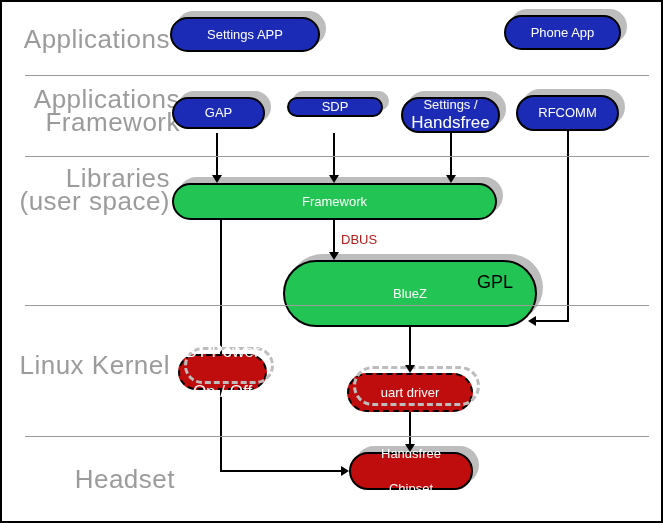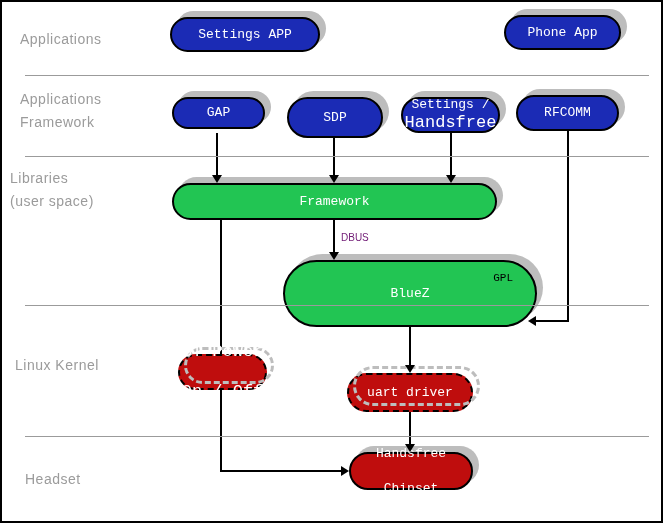--- a/index.html
+++ b/index.html
@@ -8,46 +8,46 @@
     font-family:"Liberation Sans", sans-serif; overflow:hidden;
   }
   .frame {
     position:absolute; inset:0; border:2px solid #000; z-index:7; pointer-events:none;
   }
   .divider {
     position:absolute; left:25px; width:624px; height:1px;
     background:var(--label-gray,#9b9b9b); z-index:4;
   }
   .layer-label {
-    position:absolute; color:var(--label-gray,#9b9b9b); font-size:14px;
-    line-height:23px; text-align:left; z-index:0; letter-spacing:0.5px;
+    position:absolute; color:var(--label-gray,#9b9b9b); font-size:26px;
+    line-height:23px; text-align:right; z-index:0; letter-spacing:0.5px;
   }
   .pill {
     position:absolute; display:flex; flex-direction:column; align-items:center;
     justify-content:center; border-radius:999px; border:2px solid #000;
     color:#fff; font-size:13px; line-height:1.2; text-align:right;
-    box-shadow:6px -6px 0 0 var(--shadow-gray,#bdbdbd); z-index:2; box-sizing:border-box;font-family:Liberation Mono, monospace;
+    box-shadow:6px -6px 0 0 var(--shadow-gray,#bdbdbd); z-index:2; box-sizing:border-box;
   }
   .blue  { background:var(--app-blue,#1b2bb5); }
   .green { background:var(--lib-green,#22c553); }
   .red   { background:var(--kernel-red,#bf0d0d);gap:19px; }
   .dashed { border:2px dashed #000; box-shadow:none; }
   .dashed::before {
     content:""; position:absolute; left:4px; right:-9px; top:-9px; bottom:4px;
     border:3px dashed var(--shadow-gray,#bdbdbd); border-radius:999px; z-index:-1;
   }
   .sub { font-size:17px; }
   .vline { position:absolute; width:2px; background:#000; z-index:1; }
   .hline { position:absolute; height:2px; background:#000; z-index:1; }
   .arr { position:absolute; width:0; height:0; z-index:3; }
   .arr-down  { border-left:5px solid transparent; border-right:5px solid transparent; border-top:8px solid #000; }
   .arr-right { border-top:5px solid transparent; border-bottom:5px solid transparent; border-left:8px solid #000; }
   .arr-left  { border-top:5px solid transparent; border-bottom:5px solid transparent; border-right:8px solid #000; }
-  .edge-label { position:absolute; color:#701a75; font-size:10px; z-index:3; }
-  .badge { position:absolute; right:22px; top:10px; color:#000; font-size:11px; }
+  .edge-label { position:absolute; color:#b91c1c; font-size:13px; z-index:3; }
+  .badge { position:absolute; right:22px; top:10px; color:#000; font-size:18px; }
 </style>
 </head>
 <body>
 
 <div id="canvas">
 
   <div class="divider" style="top:75px"></div>
   <div class="divider" style="top:156px"></div>
   <div class="divider" style="top:305px"></div>
   <div class="divider" style="top:436px"></div>
@@ -73,21 +73,21 @@
   <div class="pill blue" style="left:170px;top:17px;width:150px;height:35px">
     <span>Settings APP</span>
   </div>
   <div class="pill blue" style="left:504px;top:15px;width:117px;height:35px">
     <span>Phone App</span>
   </div>
 
   <div class="pill blue" style="left:172px;top:97px;width:93px;height:32px">
     <span>GAP</span>
   </div>
-  <div class="pill blue" style="left:287px;top:97px;width:96px;height:41px">
+  <div class="pill blue" style="left:287px;top:97px;width:96px;height:20px">
     <span>SDP</span>
   </div>
   <div class="pill blue" style="left:401px;top:97px;width:99px;height:36px">
     <span>Settings /</span>
     <span class="sub">Handsfree</span>
   </div>
   <div class="pill blue" style="left:516px;top:95px;width:103px;height:36px">
     <span>RFCOMM</span>
   </div>
 

